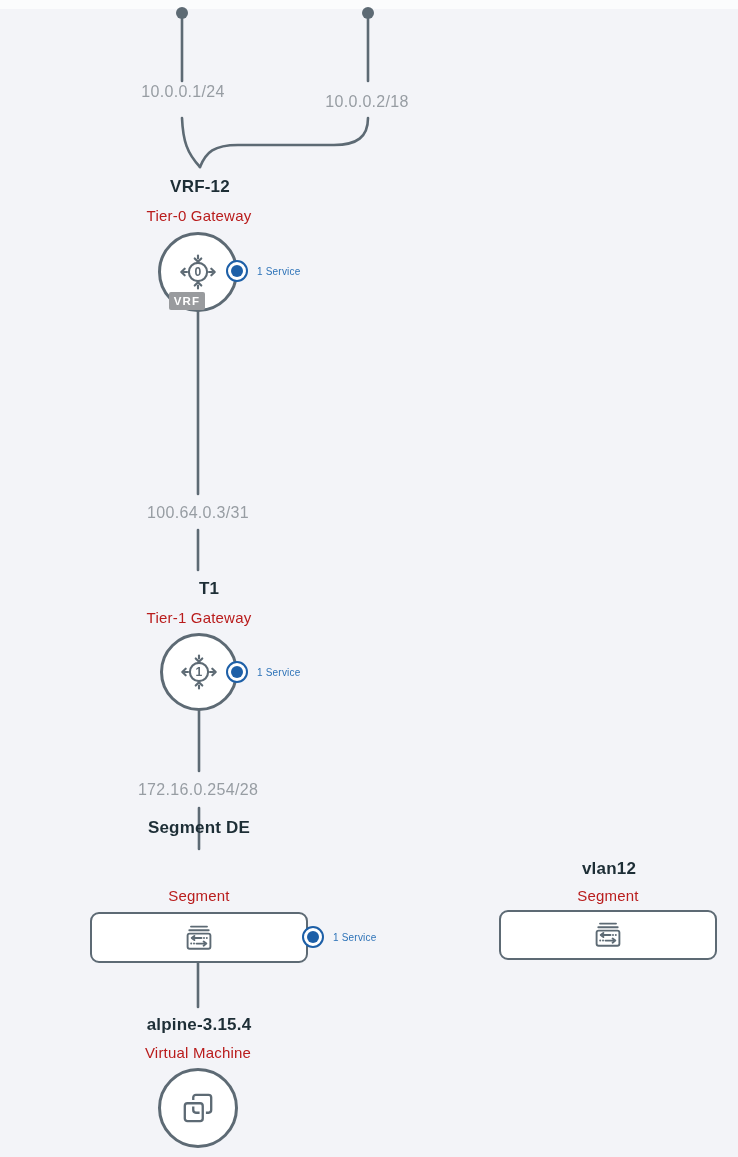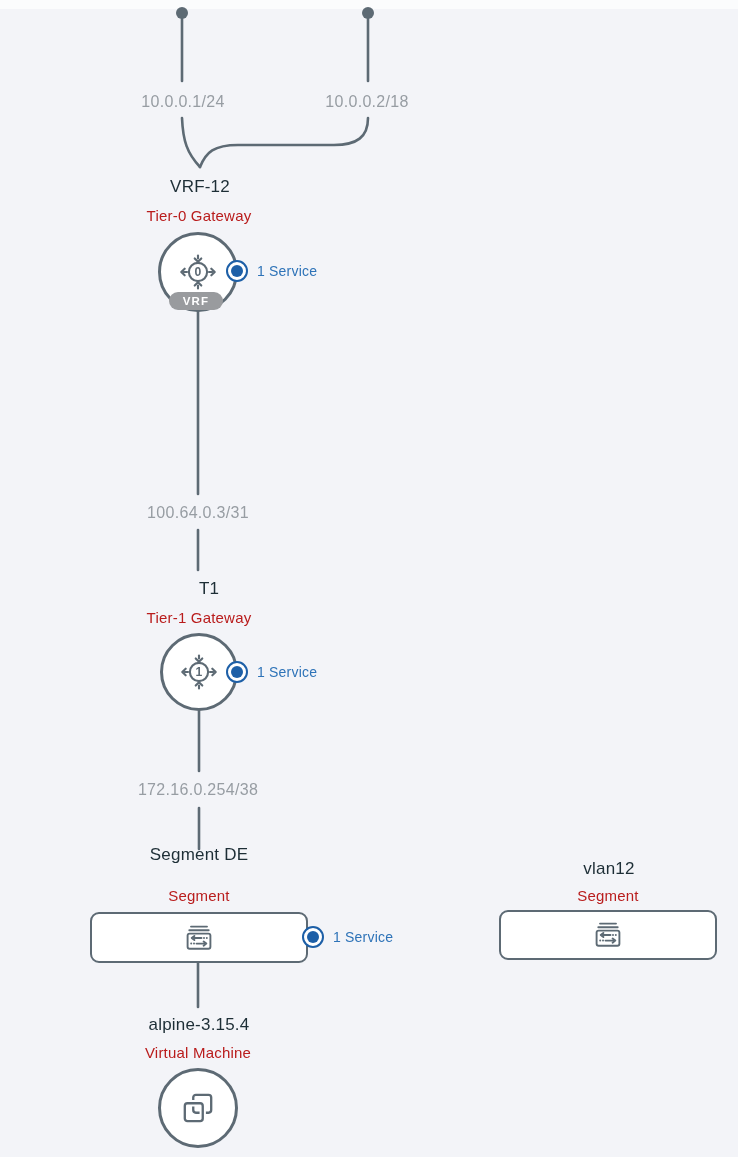--- a/index.html
+++ b/index.html
@@ -19,54 +19,54 @@
   }
   .edges{position:absolute;left:0;top:0;}
 
   .label{
     position:absolute;
     transform:translate(-50%,-50%);
     white-space:nowrap;
     line-height:1;
   }
   .ip-label{font-size:16px;color:#979da3;letter-spacing:.3px;}
-  .node-title{font-size:17px;font-weight:400;color:#1d2e36;letter-spacing:.2px;}
+  .node-title{font-size:17px;font-weight:700;color:#1d2e36;letter-spacing:.2px;}
   .node-subtitle{font-size:15px;color:#b91c1c;letter-spacing:.2px;}
 
   .node-circle{
     position:absolute;box-sizing:border-box;
     width:80px;height:80px;border-radius:50%;
     background:#ffffff;border:3px solid #5d6a74;
     display:flex;align-items:center;justify-content:center;
   }
   .node-rect{
     position:absolute;box-sizing:border-box;
     width:218px;border-radius:9px;
     background:#ffffff;border:2.5px solid #5d6a74;
     display:flex;align-items:center;justify-content:center;
   }
   .vrf-badge{
     position:absolute;box-sizing:border-box;
-    left:169px;top:292px;width:54px;height:18px;
-    background:#999b9e;border-radius:9px;
+    left:169px;top:292px;width:36px;height:18px;
+    background:#999b9e;border-radius:2px;
     color:#ffffff;font-size:11.5px;font-weight:600;letter-spacing:1.2px;
     display:flex;align-items:center;justify-content:center;
     z-index:3;
   }
   .svc{
     position:absolute;display:flex;align-items:center;z-index:4;cursor:pointer;
   }
   .svc-ring{
     box-sizing:border-box;width:22px;height:22px;border-radius:50%;
     border:2px solid #1d5fa7;background:#ffffff;
     display:flex;align-items:center;justify-content:center;
     flex:0 0 auto;
   }
   .svc-dot{width:12px;height:12px;border-radius:50%;background:#1d5fa7;}
-  .svc-label{margin-left:9px;font-size:14px;color:#2e73b8;letter-spacing:.2px;}
+  .svc-label{margin-left:9px;font-size:10px;color:#2e73b8;letter-spacing:.2px;}
   .icon-wrap{display:flex;align-items:center;justify-content:center;}
 </style>
 </head>
 <body>
 
 <div class="canvas">
   <div class="top-strip"></div>
 
   <div>
     <svg class="edges" width="738" height="1157" viewBox="0 0 738 1157">
@@ -79,21 +79,21 @@
         <line x1="198" y1="530" x2="198" y2="570"></line>
         <line x1="199" y1="711" x2="199" y2="771"></line>
         <line x1="199" y1="808" x2="199" y2="849"></line>
         <line x1="198" y1="963" x2="198" y2="1007"></line>
       </g>
       <circle cx="182" cy="13" r="6" fill="#5d6a74"></circle>
       <circle cx="368" cy="13" r="6" fill="#5d6a74"></circle>
     </svg>
   </div>
 
-  <div class="label ip-label" style="left:183px;top:102px;">10.0.0.1/24</div>
+  <div class="label ip-label" style="left:183px;top:92px;">10.0.0.1/24</div>
   <div class="label ip-label" style="left:367px;top:102px;">10.0.0.2/18</div>
 
   <div class="label node-title" style="left:200px;top:186px;">VRF-12</div>
   <div class="label node-subtitle" style="left:199px;top:215px;">Tier-0 Gateway</div>
   <div class="node-circle" style="left:158px;top:232px;">
     <span class="icon-wrap">
       <svg width="36" height="36" viewBox="0 0 34 34">
         <g stroke="#5d6a74" stroke-width="2" fill="none" stroke-linecap="round" stroke-linejoin="round">
           <circle cx="17" cy="17" r="8.6"></circle>
           <path d="M17,1.4 L17,4.2"></path>
@@ -139,23 +139,23 @@
       </svg>
     </span>
   </div>
   <div class="svc" style="left:226px;top:661px;">
     <span class="svc-ring">
         <span class="svc-dot"></span>
       </span>
     <span class="svc-label">1 Service</span>
   </div>
 
-  <div class="label ip-label" style="left:198px;top:790px;">172.16.0.254/38</div>
-
-  <div class="label node-title" style="left:199px;top:854px;text-align:center;">Segment DE</div>
+  <div class="label ip-label" style="left:198px;top:790px;">172.16.0.254/28</div>
+
+  <div class="label node-title" style="left:199px;top:827px;text-align:center;">Segment DE</div>
   <div class="label node-subtitle" style="left:199px;top:895px;">Segment</div>
   <div class="node-rect" style="left:90px;top:912px;height:51px;">
     <span class="icon-wrap">
       <svg width="28" height="26" viewBox="0 0 28 26">
         <g stroke="#5d6a74" stroke-width="1.9" fill="none" stroke-linecap="round" stroke-linejoin="round">
           <path d="M6,1.6 L22,1.6"></path>
           <path d="M4.3,5.2 L23.7,5.2"></path>
           <rect x="2.6" y="8.6" width="22.8" height="15.2" rx="2"></rect>
           <path d="M8.6,13 L16.5,13"></path>
             <path d="M9.4,10.9 L6.7,13 L9.4,15.1"></path>

